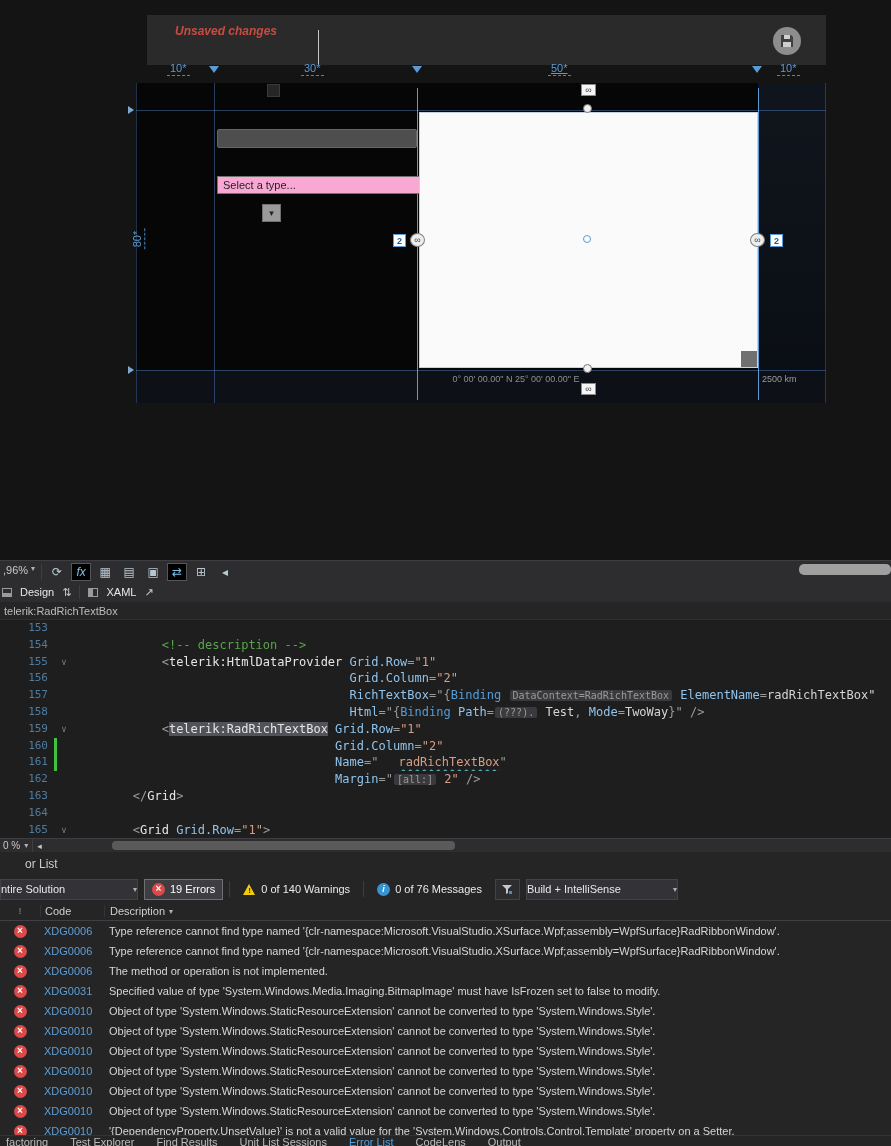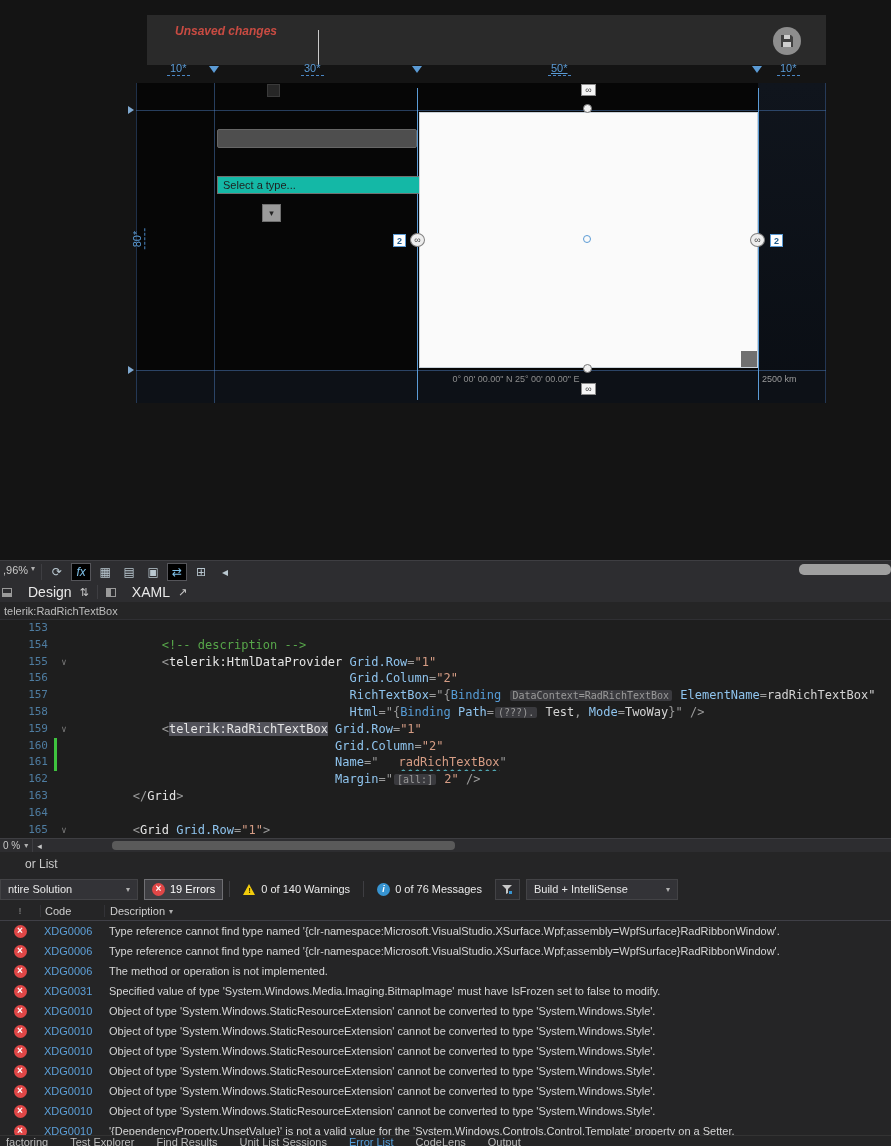--- a/index.html
+++ b/index.html
@@ -25,21 +25,21 @@
   .gl-v4{left:825px;top:83px;width:1px;height:320px;background:rgba(80,130,200,.35);}
   .gl-h1{left:136px;top:110px;width:690px;height:1px;}
   .gl-h2{left:136px;top:370px;width:690px;height:1px;}
   .rail{position:absolute;width:1px;top:88px;height:312px;background:#5b9bd5;}
   .rail-l{left:417px;} .rail-r{left:758px;}
   .row-label{position:absolute;left:128px;top:232px;color:#5b9bd5;font-size:11px;transform:rotate(-90deg);transform-origin:center;border-bottom:1px dashed #4a86c4;padding:0 2px 1px;}
   .edge-arrow{position:absolute;width:0;height:0;border-top:4px solid transparent;border-bottom:4px solid transparent;border-left:6px solid #7fa8d0;}
   .ea1{left:128px;top:106px;} .ea2{left:128px;top:366px;}
   .inner-icon{position:absolute;left:267px;top:84px;width:13px;height:13px;background:#262626;border:1px solid #3a3a3a;}
   .ctl-textbox{position:absolute;left:217px;top:129px;width:200px;height:19px;background:#4e4e4e;border:1px solid #666;border-radius:2px;}
-  .ctl-combo{position:absolute;left:217px;top:176px;width:240px;height:18px;background:#14b8a6;border:1px solid #707070;display:flex;align-items:center;font-size:11px;color:#1f1f1f;padding-left:5px;}
+  .ctl-combo{position:absolute;left:217px;top:176px;width:240px;height:18px;background:#f9a8d4;border:1px solid #707070;display:flex;align-items:center;font-size:11px;color:#1f1f1f;padding-left:5px;}
   .ctl-combo .caret{margin-left:auto;margin-right:4px;color:#2a2a2a;font-size:9px;}
   .ctl-dropbtn{position:absolute;left:262px;top:204px;width:19px;height:18px;background:#9a9a9a;border:1px solid #6f6f6f;display:flex;align-items:center;justify-content:center;font-size:9px;color:#222;}
   .ctl-rtb{position:absolute;left:419px;top:112px;width:339px;height:256px;background:#fafafa;border:1px solid #c9d2da;}
   .grip{position:absolute;left:741px;top:351px;width:16px;height:16px;background:#707070;}
   .anchor-box{position:absolute;width:15px;height:12px;background:#f5f5f5;border:1px solid #8a8a8a;display:flex;align-items:center;justify-content:center;font-size:9px;color:#444;line-height:1;}
   .ab-top{left:581px;top:84px;} .ab-bot{left:581px;top:383px;}
   .hcircle{position:absolute;width:9px;height:9px;background:#f0f0f0;border:1px solid #777;border-radius:50%;}
   .hc-top{left:583px;top:104px;} .hc-bot{left:583px;top:364px;}
   .anchor-round{position:absolute;width:15px;height:14px;border-radius:50%;background:#ededed;border:1px solid #808080;display:flex;align-items:center;justify-content:center;font-size:9px;color:#444;line-height:1;}
   .ar-l{left:410px;top:233px;} .ar-r{left:750px;top:233px;}
@@ -50,21 +50,21 @@
   .map-scale{position:absolute;left:762px;top:374px;color:#9a9a9a;font-size:9px;}
 
   
   .top-toolbar{position:absolute;left:0;top:560px;width:891px;height:22px;background:#2d2d30;border-top:1px solid #3e3e42;display:flex;align-items:center;gap:5px;padding-left:3px;}
   .zoom-combo{display:flex;gap:3px;color:#c8c8c8;font-size:11px;padding-right:6px;border-right:1px solid #3e3e42;height:16px;}
   .caret{font-size:8px;color:#b0b0b0;}
   .tb-icon{width:20px;height:18px;display:flex;align-items:center;justify-content:center;color:#b9c7d0;font-size:12px;font-style:italic;}
   .tb-icon.act{background:#000000;border:1px solid #55555a;color:#7fc0e8;}
   .h-scroll{position:absolute;left:799px;top:564px;width:92px;height:11px;background:#9f9f9f;border-radius:5px;}
   .view-tabs{position:absolute;left:0;top:582px;width:891px;height:20px;background:#2d2d30;display:flex;align-items:center;gap:8px;padding-left:2px;}
-  .vtab{display:flex;align-items:center;gap:16px;color:#e8e8e8;font-size:14px;}
+  .vtab{display:flex;align-items:center;gap:8px;color:#e8e8e8;font-size:11px;}
   .ticon{width:10px;height:9px;border:1px solid #9a9a9a;background:linear-gradient(180deg,transparent 50%,#9a9a9a 50%);}
   .ticon2{width:10px;height:9px;border:1px solid #9a9a9a;background:linear-gradient(90deg,#9a9a9a 50%,transparent 50%);}
   .glyph-btn{color:#c8c8c8;font-size:11px;}
   .vdiv{width:1px;height:14px;background:#3e3e42;}
   .breadcrumb{position:absolute;left:0;top:602px;width:891px;height:18px;background:#252526;display:flex;align-items:center;padding-left:4px;color:#bdbdbd;font-size:11px;border-bottom:1px solid #2f2f33;}
 
   
   .editor{position:absolute;left:0;top:620px;width:891px;height:218px;background:#1e1e1e;overflow:hidden;
     font-family:"DejaVu Sans Mono","Liberation Mono",monospace;font-size:12px;}
   .code-line{display:flex;height:16.8px;line-height:16.8px;}
@@ -78,21 +78,21 @@
   .tk.inlay{background:#3a3a3e;color:#9a9a9a;font-size:10px;padding:0 3px;border-radius:2px;margin:0 1px;}
   .tk.hl{background:#52525a;}
   .tk.sq{text-decoration:underline wavy #56b6c2;text-underline-offset:2px;margin-left:20px;}
   .ed-status{position:absolute;left:0;top:838px;width:891px;height:14px;background:#2d2d30;border-top:1px solid #3e3e42;display:flex;align-items:center;gap:4px;padding-left:3px;font-size:10px;color:#c8c8c8;}
   .ed-thumb{position:absolute;left:112px;top:2px;width:343px;height:9px;background:#5a5a5a;border-radius:4px;}
 
   
   .error-panel{position:absolute;left:0;top:852px;width:891px;height:294px;background:#252526;overflow:hidden;}
   .el-title{height:24px;display:flex;align-items:center;padding-left:17px;font-size:12px;color:#cccccc;margin-left:8px;}
   .el-toolbar{height:26px;display:flex;align-items:center;gap:6px;padding-left:0;}
-  .el-combo{height:21px;background:#333337;border:1px solid #434346;display:flex;align-items:center;font-size:11px;color:#e8e8e8;padding:0 7px;gap:20px;}
+  .el-combo{height:21px;background:#333337;border:1px solid #434346;display:flex;align-items:center;font-size:11px;color:#e8e8e8;padding:0 0;gap:20px;}
   .el-combo .caret{margin-left:auto;padding-left:8px;}
   .scope{width:138px;} .source{width:152px;}
   .el-btn{height:21px;display:flex;align-items:center;gap:5px;padding:0 7px;font-size:11px;color:#eaeaea;}
   .el-btn.sel{background:#3e3e42;border:1px solid #707074;color:#fff;}
   .ico-err{width:13px;height:13px;flex:none;border-radius:50%;background:#e04747;color:#fff;font-size:10px;font-weight:bold;display:flex;align-items:center;justify-content:center;line-height:1;}
   .ico-warn{position:relative;width:13px;height:12px;flex:none;}
   .ico-warn::before{content:"";position:absolute;left:0;top:1px;border-left:6.5px solid transparent;border-right:6.5px solid transparent;border-bottom:11px solid #f2cc0c;}
   .ico-warn::after{content:"!";position:absolute;left:5px;top:3px;font-size:8px;font-weight:bold;color:#403300;}
   .ico-info{width:13px;height:13px;flex:none;border-radius:50%;background:#3794d1;color:#fff;font-size:9px;font-weight:bold;font-style:italic;display:flex;align-items:center;justify-content:center;line-height:1;}
   .el-sep{width:1px;height:16px;background:#3e3e42;}

